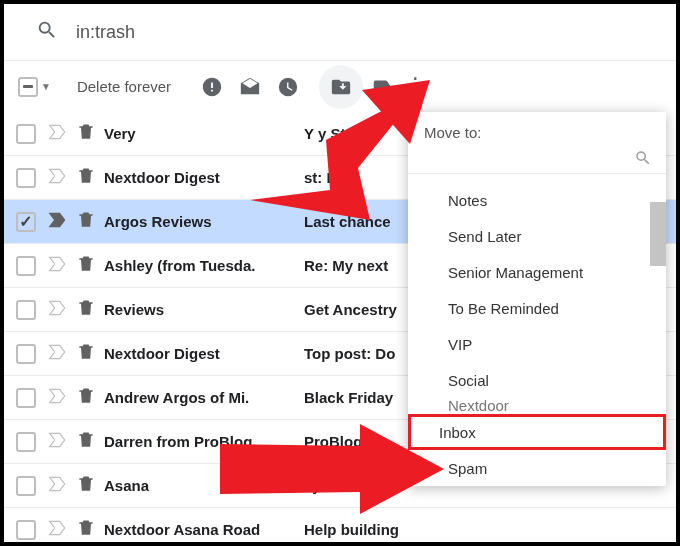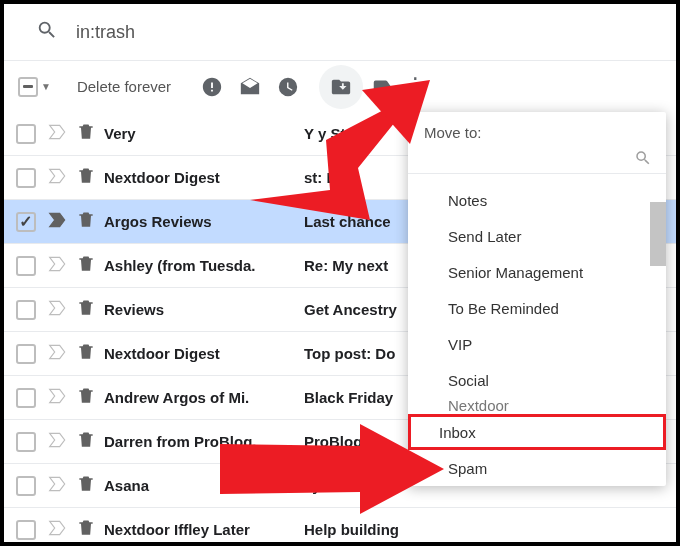--- a/index.html
+++ b/index.html
@@ -361,21 +361,21 @@
         <span class="subject">          ay</span>
       </div>
       <div class="row">
         <span class="chk"></span>
         <span class="important"><svg width="20" height="18" viewBox="0 0 24 20">
             <path d="M2 2h12l6 8-6 8H2l6-8-6-8z"></path>
           </svg></span>
         <span class="trash"><svg viewBox="0 0 24 24">
             <path d="M6 7h12l-1 13H7L6 7zm3-4h6l1 2h4v2H4V5h4l1-2z"></path>
           </svg></span>
-        <span class="sender">Nextdoor Iffley Later</span>
+        <span class="sender">Nextdoor Asana Road</span>
         <span class="subject">Help building</span>
       </div>
     </div>
 
   <div class="popup">
     <div class="popup-head">Move to:</div>
     <div class="popup-search">
       <svg viewBox="0 0 24 24">
           <path d="M15.5 14h-.79l-.28-.27A6.47 6.47 0 0 0 16 9.5 6.5 6.5 0 1 0 9.5 16c1.61 0 3.09-.59 4.23-1.57l.27.28v.79l5 4.99L20.49 19l-4.99-5zm-6 0C7.01 14 5 11.99 5 9.5S7.01 5 9.5 5 14 7.01 14 9.5 11.99 14 9.5 14z"></path>
         </svg>

